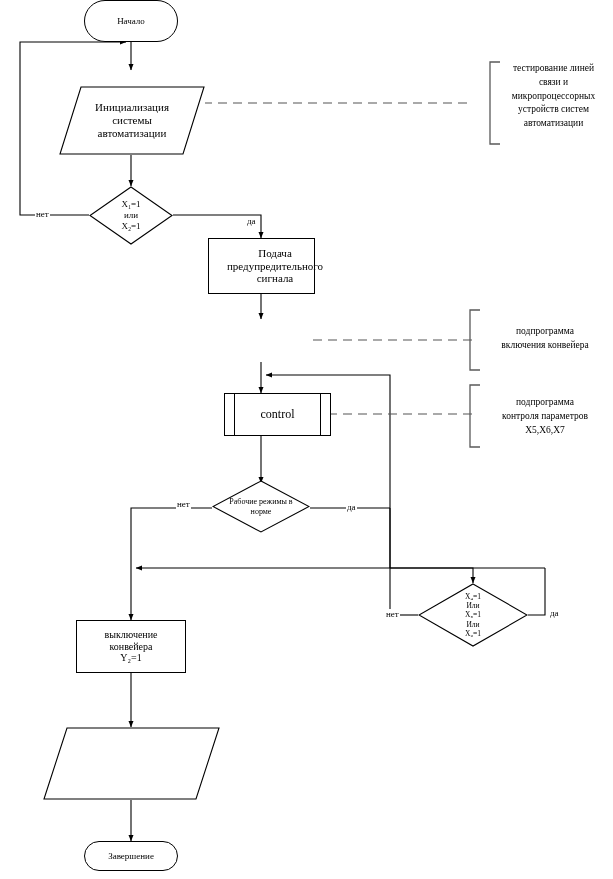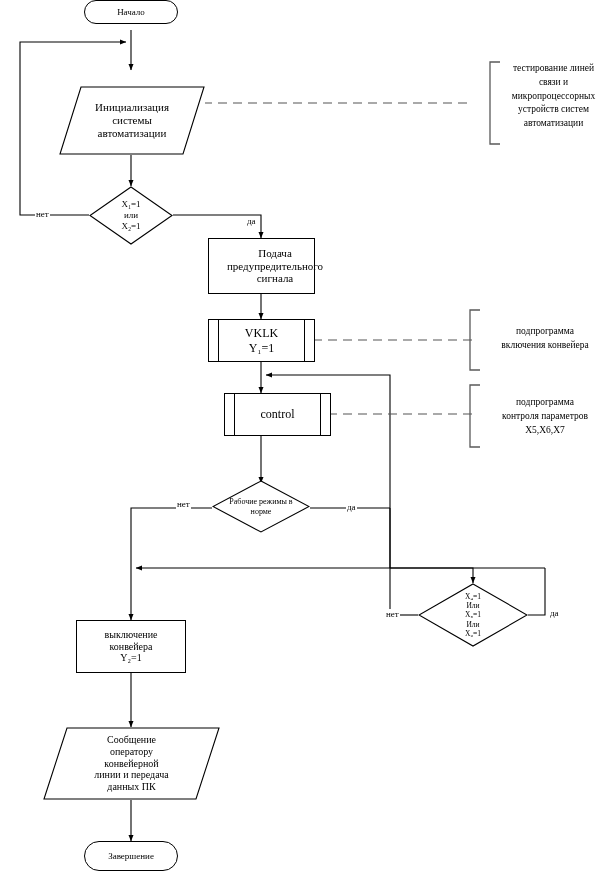--- a/index.html
+++ b/index.html
@@ -158,21 +158,21 @@
       <path d="M313,414 L472,414"></path>
     </g>
 
     <g stroke="#595959" stroke-width="1.3" fill="none">
       <path d="M500,62 L490,62 L490,144 L500,144"></path>
       <path d="M480,310 L470,310 L470,370 L480,370"></path>
       <path d="M480,385 L470,385 L470,447 L480,447"></path>
     </g>
   </svg>
 
-  <div class="node terminator" style="left:84px; top:0px; width:94px; height:24px;">
+  <div class="node terminator" style="left:84px; top:0px; width:94px; height:42px;">
     <span>Начало</span>
   </div>
 
   <div class="node io-para" style="left:59px; top:86px; width:146px; height:69px;">
     <svg class="shape" viewBox="0 0 146 69" preserveAspectRatio="none">
       <polygon points="22,1 145,1 124,68 1,68" fill="#fff" stroke="#000" stroke-width="1.1"></polygon>
     </svg>
     <div class="txt">
       <div class="ln">Инициализация</div>
       <div class="ln">системы</div>
@@ -192,26 +192,20 @@
   </div>
 
   <div class="node process" style="left:208px; top:238px; width:107px; height:56px;padding-left:27px;">
     <div>
       <div class="ln">Подача</div>
       <div class="ln">предупредительного</div>
       <div class="ln">сигнала</div>
     </div>
   </div>
 
-  <div class="node predef" style="left:208px; top:319px; width:107px; height:43px;">
-    <div>
-      <div class="ln">VKLK</div>
-      <div class="ln">Y₁=1</div>
-    </div>
-  </div>
 
   <div class="node predef" style="left:208px; top:393px; width:107px; height:43px;margin-left:16px;">
     <div>
       <div class="ln">control</div>
     </div>
   </div>
 
   <div class="node decision" style="left:212px; top:480px; width:98px; height:53px;">
     <svg class="shape" viewBox="0 0 98 53" preserveAspectRatio="none">
       <polygon points="49,1 97,26.5 49,52 1,26.5" fill="#fff" stroke="#000" stroke-width="1.1"></polygon>
@@ -240,27 +234,20 @@
       <div class="ln">выключение</div>
       <div class="ln">конвейера</div>
       <div class="ln">Y₂=1</div>
     </div>
   </div>
 
   <div class="node io-para" style="left:43px; top:727px; width:177px; height:73px;">
     <svg class="shape" viewBox="0 0 177 73" preserveAspectRatio="none">
       <polygon points="24,1 176,1 153,72 1,72" fill="#fff" stroke="#000" stroke-width="1.1"></polygon>
     </svg>
-    <div class="txt" style="font-size:10px;">
-      <div class="ln">Сообщение</div>
-      <div class="ln">оператору</div>
-      <div class="ln">конвейерной</div>
-      <div class="ln">линии и передача</div>
-      <div class="ln">данных ПК</div>
-    </div>
   </div>
 
   <div class="node terminator" style="left:84px; top:841px; width:94px; height:30px;">
     <span>Завершение</span>
   </div>
 
   <div class="edge-label" style="left:35px; top:209px;">нет</div>
   <div class="edge-label" style="left:246px; top:216px;">да</div>
   <div class="edge-label" style="left:176px; top:499px;">нет</div>
   <div class="edge-label" style="left:346px; top:502px;">да</div>

